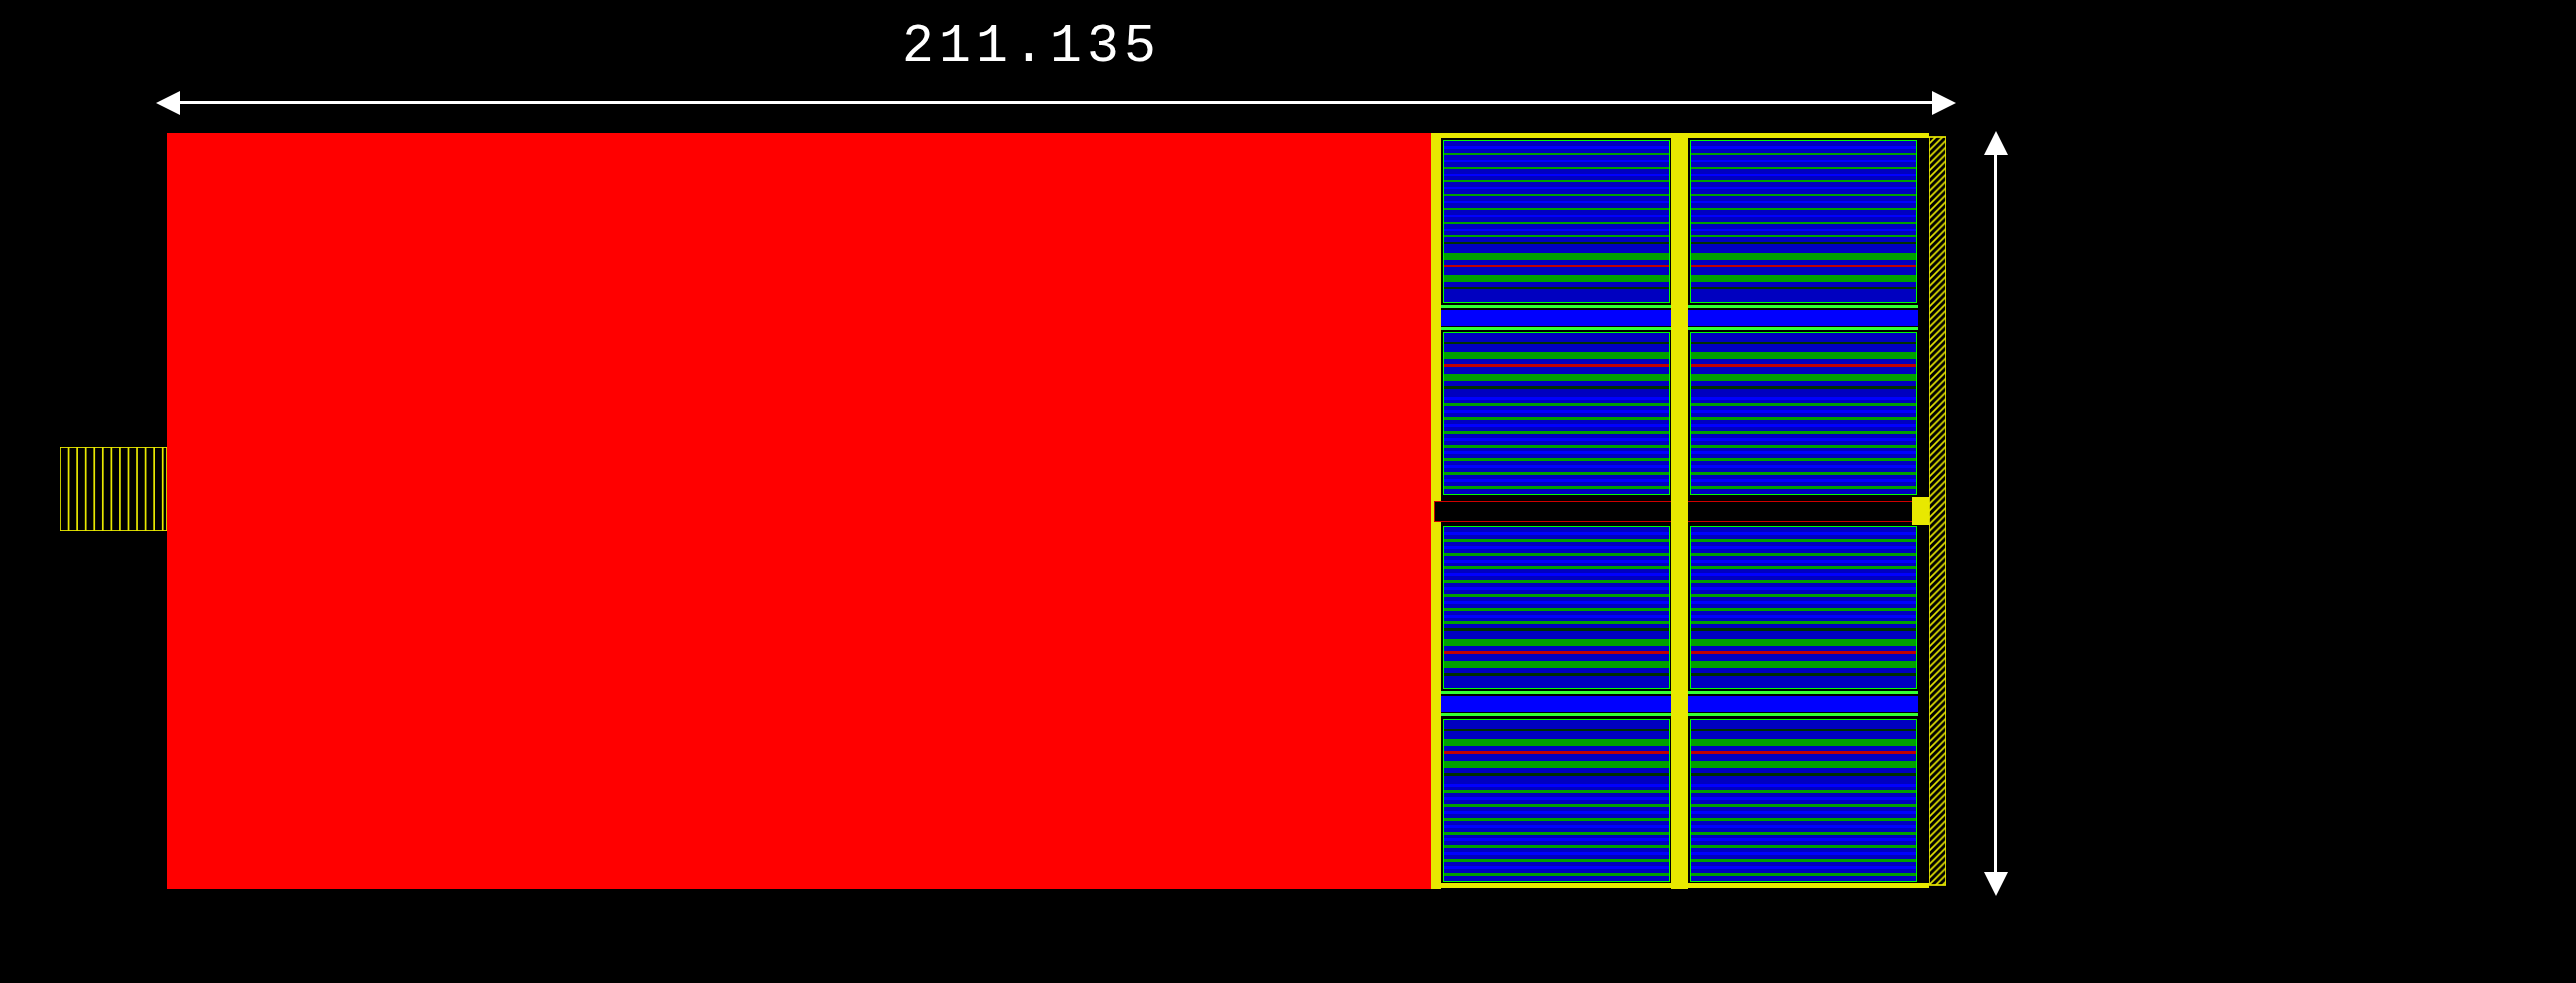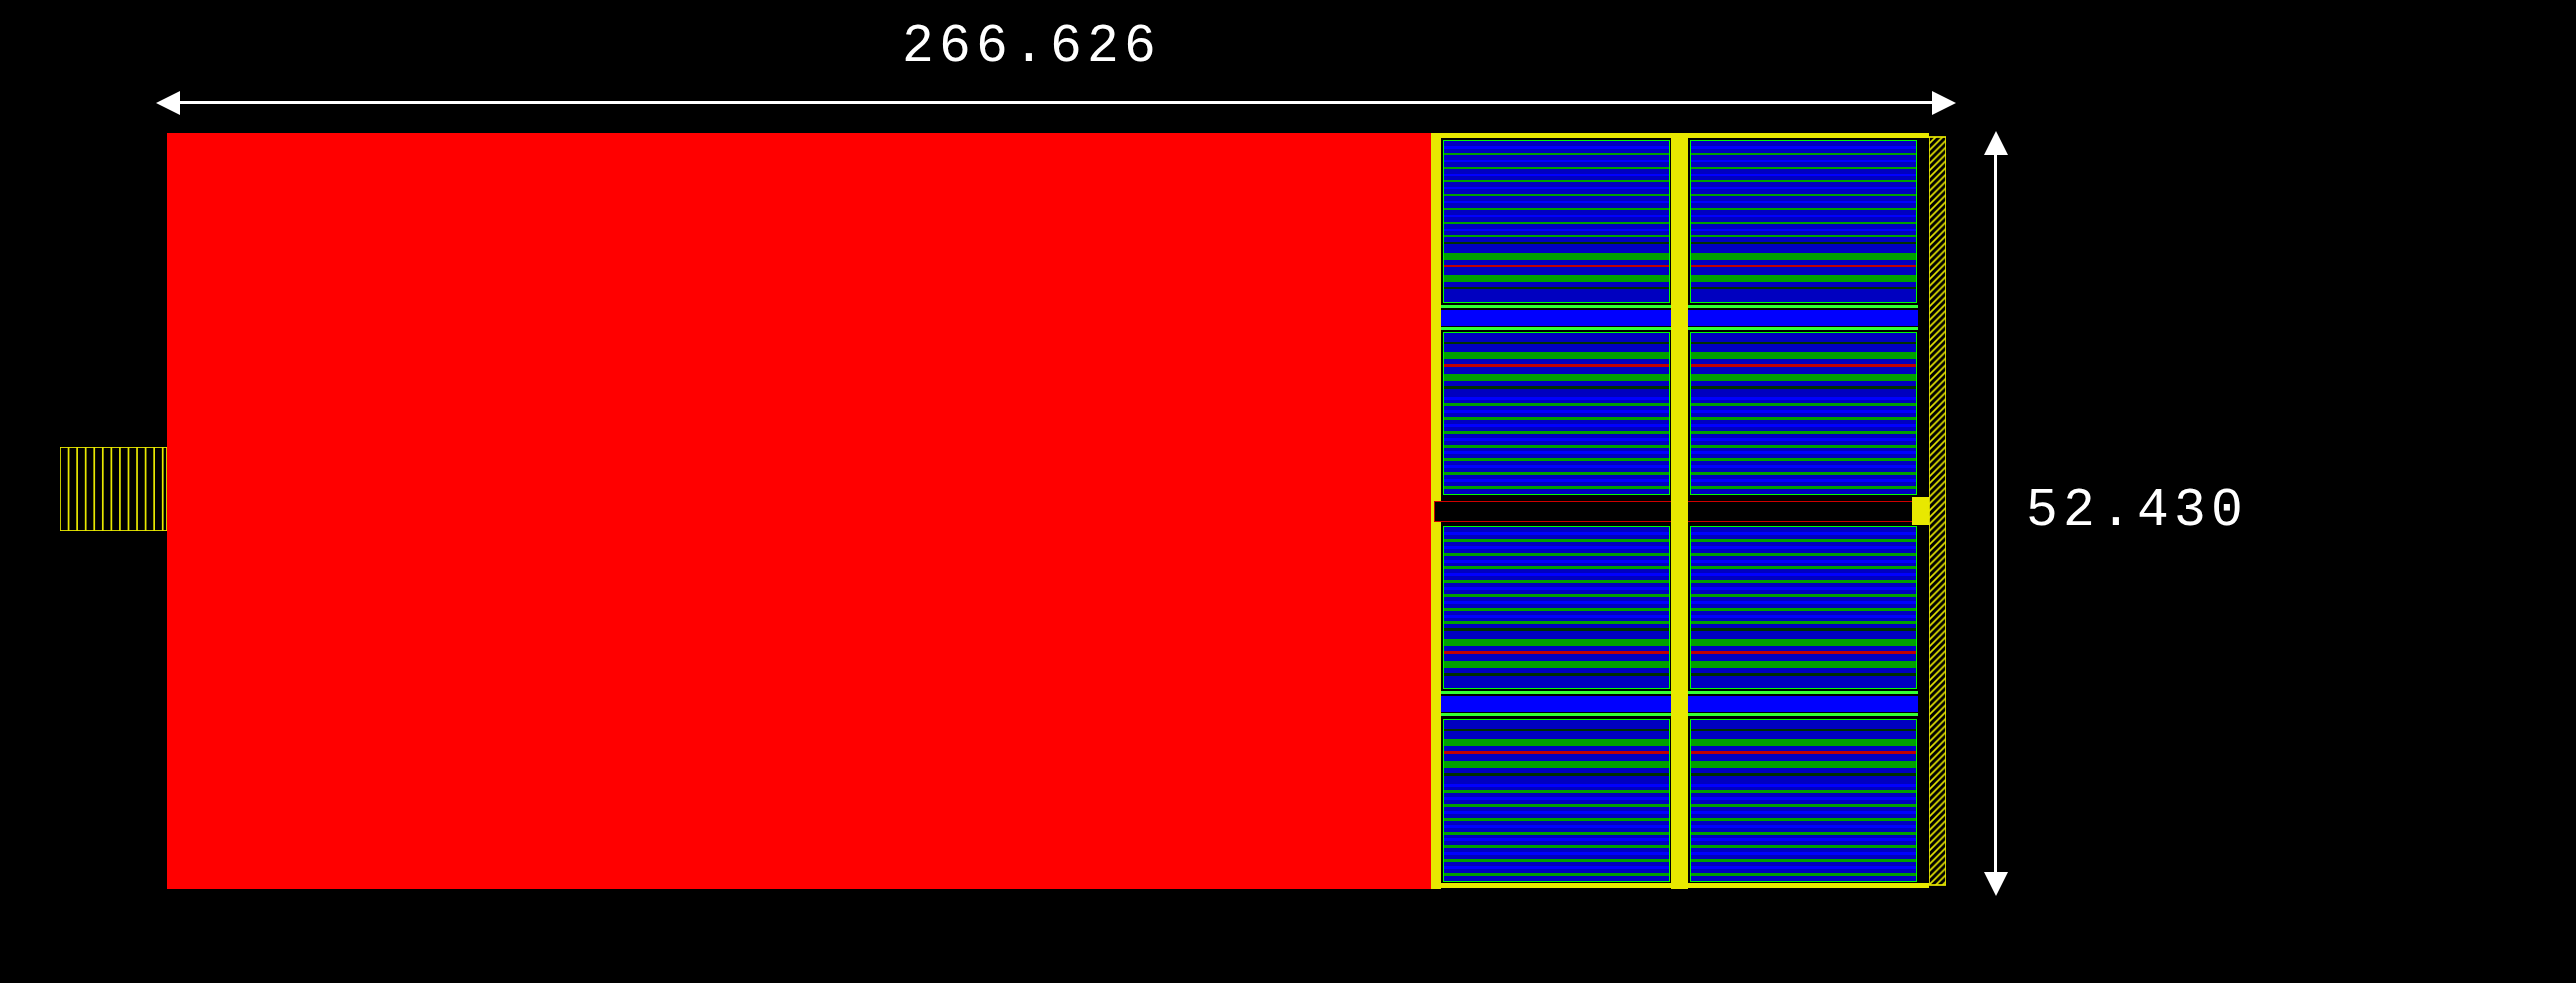--- a/index.html
+++ b/index.html
@@ -16,26 +16,25 @@
   .red-row{background:#c00000}
   .y-bar{position:absolute;background:#e8e800}
   .blue-bar{position:absolute;background:#0000ff}
   .red-center{position:absolute;background:#000;box-sizing:border-box;border:1.7px solid #d00000}
 </style>
 </head>
 <body>
 
 <div class="stage">
 
-  <div class="dim-text" style="left:902px;top:17px">266.626</div>
+  <div class="dim-text" style="left:902px;top:17px">211.135</div>
   <div class="dim-line" style="left:176px;top:101px;width:1760px;height:2.6px"></div>
   <div class="arrowL" style="left:156px;top:91px;border-top:12px solid transparent;border-bottom:12px solid transparent;border-right:24px solid #fff"></div>
   <div class="arrowR" style="left:1932px;top:91px;border-top:12px solid transparent;border-bottom:12px solid transparent;border-left:24px solid #fff"></div>
 
-  <div class="dim-text" style="left:2026px;top:481px">52.430</div>
   <div class="dim-line" style="left:1994px;top:150px;width:2.6px;height:726px"></div>
   <div class="arrowU" style="left:1984px;top:131px;border-left:12px solid transparent;border-right:12px solid transparent;border-bottom:24px solid #fff"></div>
   <div class="arrowD" style="left:1984px;top:872px;border-left:12px solid transparent;border-right:12px solid transparent;border-top:24px solid #fff"></div>
 
   <div class="hatched" style="left:60px;top:447px;width:107px;height:84px">
     <svg width="107" height="84" viewBox="0 0 125 98">
       <rect x="0" y="0" width="125" height="98" fill="none" stroke="#e8e800" stroke-width="2"></rect>
       <g stroke="#e8e800" stroke-width="2">
         <line x1="10" y1="0" x2="10" y2="98"></line>
           <line x1="20" y1="0" x2="20" y2="98"></line>

